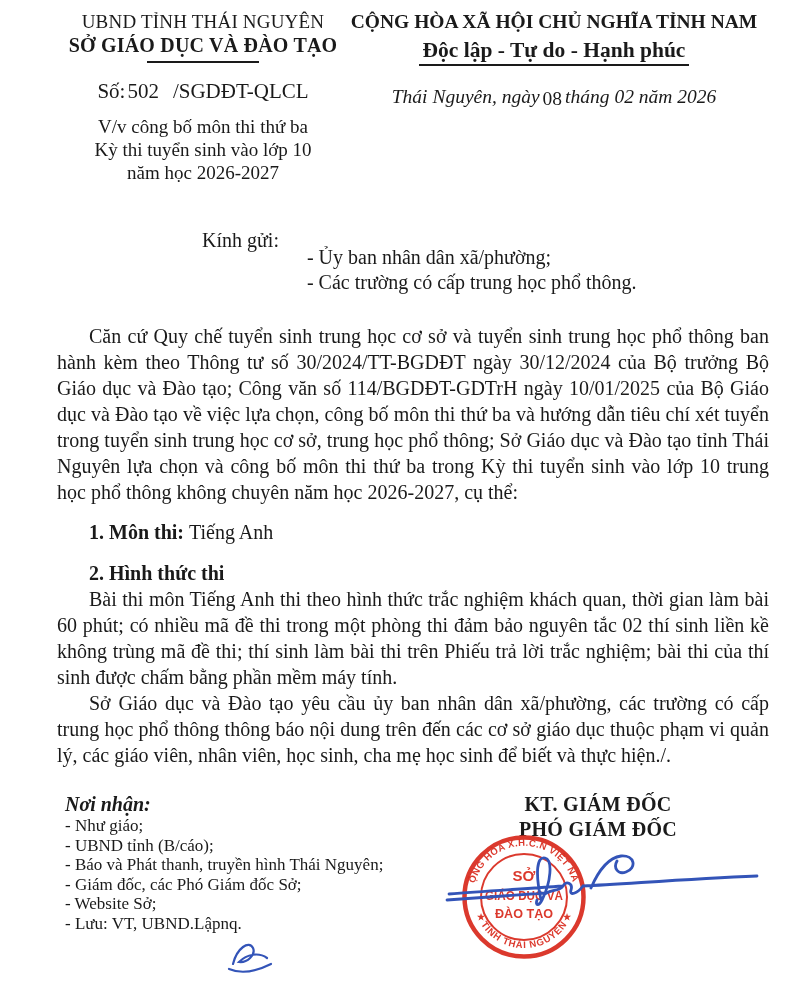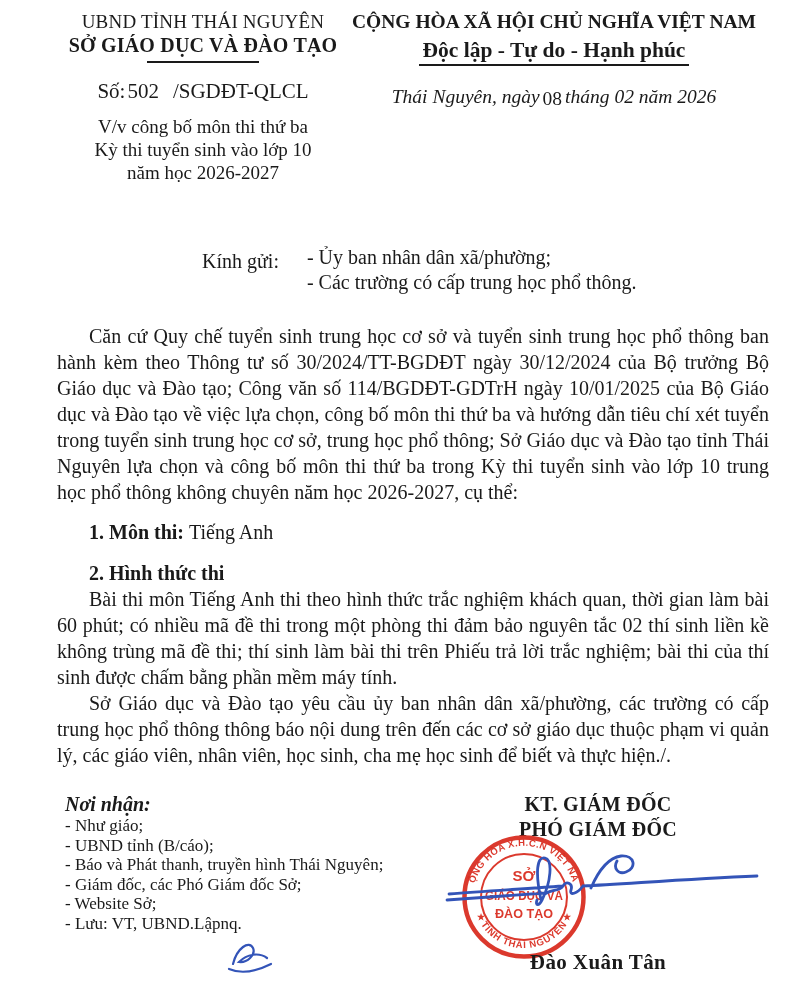--- a/index.html
+++ b/index.html
@@ -20,21 +20,21 @@
   .so-number{padding:0 2px;}
   .so-suffix{margin-left:12px;}
   .subject{margin-top:11px;font-size:19px;line-height:23px;}
   .hr-line1{font-size:19.5px;line-height:24px;font-weight:bold;}
   .hr-line2-wrap{margin-top:3px;}
   .hr-line2{display:inline-block;font-size:21.5px;line-height:26px;font-weight:bold;
     border-bottom:2px solid #1a1a1a;padding:0 4px 1px 4px;}
   .date-line{margin-top:20px;font-size:19.5px;font-style:italic;}
   .date-day{font-style:normal;position:relative;top:2px;padding:0 3px;}
   
-  .salutation{margin-top:44px;margin-left:145px;display:flex;align-items:center;}
+  .salutation{margin-top:44px;margin-left:145px;display:flex;align-items:flex-start;}
   .kinh-gui{font-size:20px;line-height:25px;flex-shrink:0;}
   .recipients{margin-top:17px;margin-left:28px;font-size:20px;line-height:25px;}
   
   .doc-body{margin-top:28px;}
   .doc-body p{
     margin:0;font-size:20px;line-height:26px;text-indent:32px;
     text-align:justify;
   }
   .p1{margin-top:0;}
   .sec{font-weight:bold;font-size:20px;line-height:26px;text-indent:32px;}
@@ -69,21 +69,21 @@
       <div class="so-line">
         <span>Số:</span><span class="so-number">502</span><span class="so-suffix">/SGDĐT-QLCL</span>
       </div>
       <div class="subject">
         <div>V/v công bố môn thi thứ ba</div>
         <div>Kỳ thi tuyển sinh vào lớp 10</div>
         <div>năm học 2026-2027</div>
       </div>
     </div>
     <div class="hr">
-      <div class="hr-line1">CỘNG HÒA XÃ HỘI CHỦ NGHĨA VIỆT NAM</div>
+      <div class="hr-line1">CỘNG HÒA XÃ HỘI CHỦ NGHĨA TỈNH NAM</div>
       <div class="hr-line2-wrap">
         <span class="hr-line2">Độc lập - Tự do - Hạnh phúc</span>
       </div>
       <div class="date-line">
         <span>Thái Nguyên, ngày</span><span class="date-day">08</span><span>tháng 02 năm 2026</span>
       </div>
     </div>
   </div>
 
   <div class="salutation">
@@ -149,17 +149,16 @@
 
       <svg class="sig-svg" width="320" height="72" viewBox="0 0 320 72">
         <path d="M4 46 C 40 43, 78 41, 118 38
                  M2 52 C 40 49, 75 47, 100 45
                  M96 52 C 90 24, 92 8, 100 10 C 108 12, 106 34, 97 52 C 94 58, 90 58, 92 52
                  M100 46 C 108 40, 114 44, 118 38 C 122 32, 128 36, 126 42 C 124 48, 132 46, 138 38
                  M146 40 C 152 26, 162 10, 176 8 C 190 7, 192 20, 181 24 C 173 27, 168 20, 172 13
                  M138 38 C 180 36, 240 31, 312 28" fill="none" stroke="#3354b8" stroke-width="2.8" stroke-linecap="round" stroke-linejoin="round"></path>
       </svg>
 
-      <div class="signer-name">Đào Xuân Tân</div>
     </div>
   </div>
 
 </div>
 
 </body></html>

